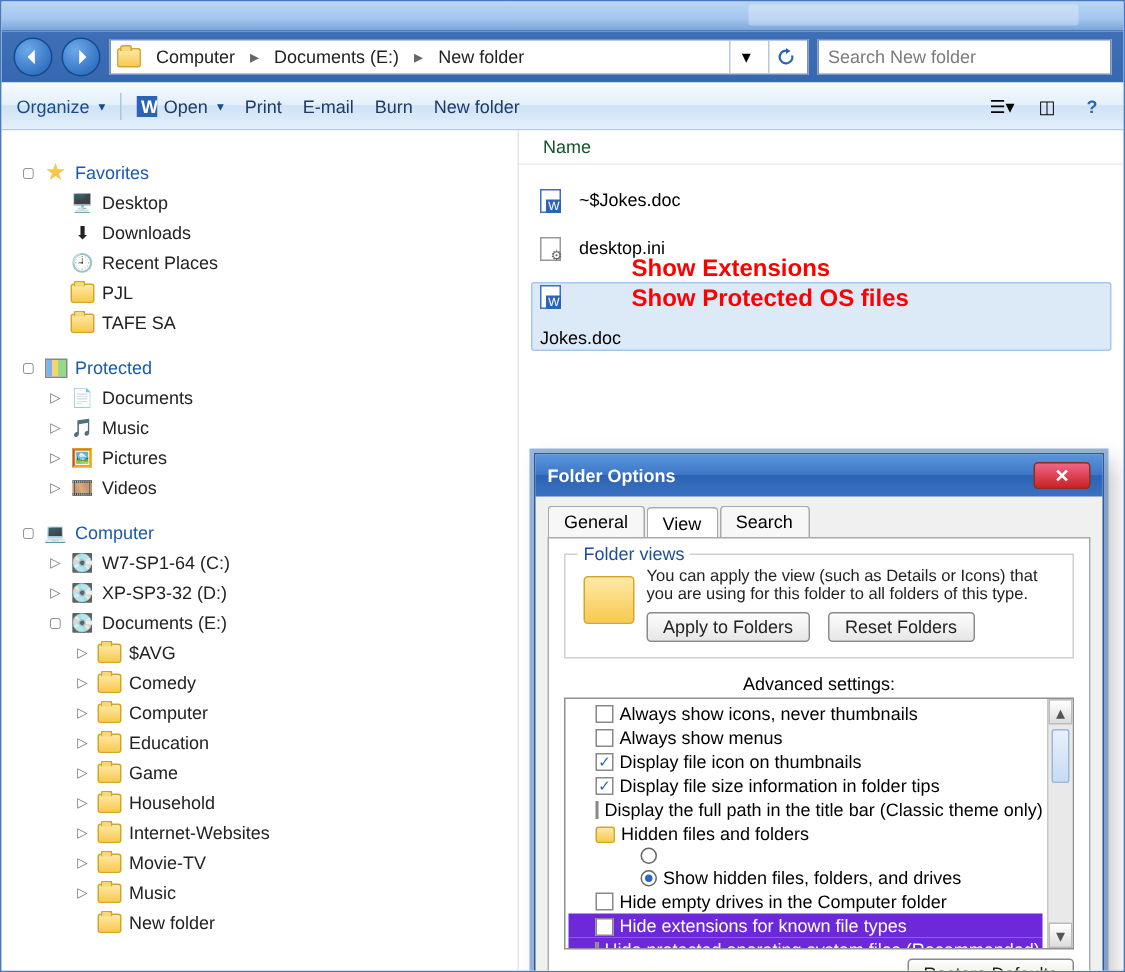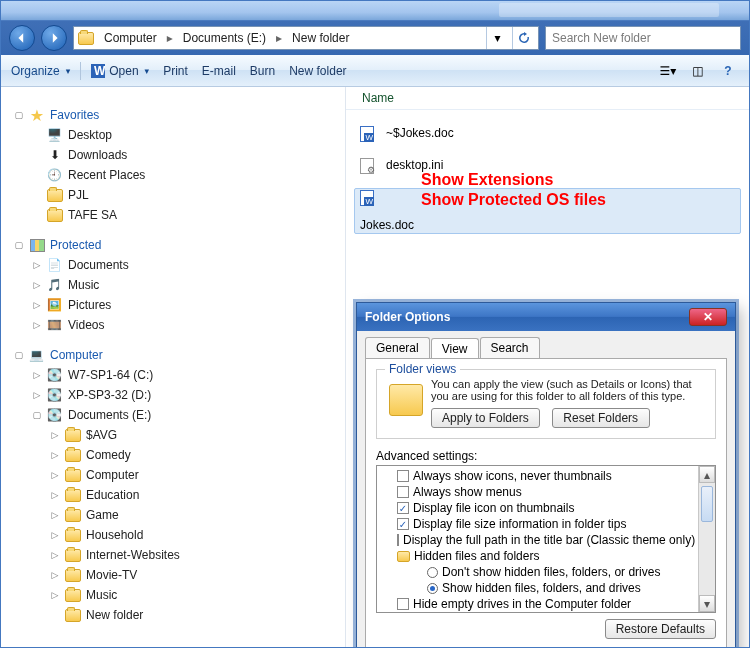--- a/index.html
+++ b/index.html
@@ -69,22 +69,22 @@
 .tabs { display:flex; gap:1px; padding:6px 8px 0; }
 .tab { padding:3px 10px; background:#f7f7f7; border:1px solid #aaa; border-bottom:none; border-radius:3px 3px 0 0; cursor:pointer;}
 .tab.active { background:#fff; position:relative; top:1px; font-weight:normal;}
 .tab-body { margin:0 8px 8px; background:#fff; border:1px solid #aaa; padding:10px; height:336px; position:relative;}
 .group { border:1px solid #cfcfcf; padding:8px 10px 10px; position:relative; margin-bottom:10px;}
 .group-label { position:absolute; top:-8px; left:8px; background:#fff; padding:0 4px; color:#1d4e9d;}
 .desc { color:#222; margin-left:44px; }
 .fv-ico { position:absolute; left:12px; top:14px; width:34px;height:32px;background:linear-gradient(#ffe9a7,#f7c94f);border:1px solid #d5a528;border-radius:3px;}
 .btn { background:linear-gradient(#fdfdfd,#e6e6e6); border:1px solid #8a8a8a; border-radius:3px; padding:2px 10px; cursor:pointer; min-width:98px; color:#222;}
 .btn-row { display:flex; gap:12px; margin-left:44px; margin-top:6px;}
-.adv-label { margin:4px 0 2px; }
-.adv-box { border:1px solid #909090; background:#fff; height:148px; overflow:hidden; padding:2px; position:relative;}
+.adv-label { margin:4px 0 2px;text-align:center; }
+.adv-box { border:1px solid #909090; background:#fff; height:168px; overflow:hidden; padding:2px; position:relative;}
 .adv-scroll { position:absolute; right:0; top:0; bottom:0; width:17px; background:#e9e9e9; border-left:1px solid #c8c8c8;}
 .adv-scroll .up,.adv-scroll .down{height:17px;display:flex;align-items:center;justify-content:center;color:#555;cursor:pointer;background:linear-gradient(#fff,#ddd);border:1px solid #bbb;}
 .adv-scroll .down{position:absolute;bottom:0;left:0;right:0;}
 .adv-scroll .thumb{position:absolute;left:2px;right:2px;top:20px;height:36px;background:linear-gradient(#e9f0fa,#c7dbf3);border:1px solid #9ab7dc;border-radius:2px;}
 .opt { display:flex; align-items:center; gap:4px; padding:1px 2px 1px 18px; position:relative; white-space:nowrap; overflow:hidden; text-overflow:ellipsis; margin-right:18px;}
 .opt.r { padding-left:48px; }
 .opt.hi { background:#6d28d9; color:#fff;align-items:flex-end; }
 .opt .fico-sm { width:13px;height:11px;background:linear-gradient(#ffe9a7,#f7c94f);border:1px solid #d5a528;border-radius:2px;}
 .chk { width:12px;height:12px;border:1px solid #888;background:#fff;display:inline-flex;align-items:center;justify-content:center;font-size:10px;color:#2b63b8;}
 .rad { width:11px;height:11px;border:1px solid #666;border-radius:50%;background:#fff;display:inline-flex;align-items:center;justify-content:center;}
@@ -438,21 +438,20 @@
           <div class="opt">
               <span class="chk"></span>
               <span>Display the full path in the title bar (Classic theme only)</span>
             </div>
           <div class="opt">
               <span class="fico-sm"></span>
               <span>Hidden files and folders</span>
             </div>
           <div class="opt r">
               <span class="rad"></span>
-              <span>Don't show hidden files, folders, or drives</span>
             </div>
           <div class="opt r">
               <span class="rad on"></span>
               <span>Show hidden files, folders, and drives</span>
             </div>
           <div class="opt">
               <span class="chk"></span>
               <span>Hide empty drives in the Computer folder</span>
             </div>
           <div class="opt hi">

